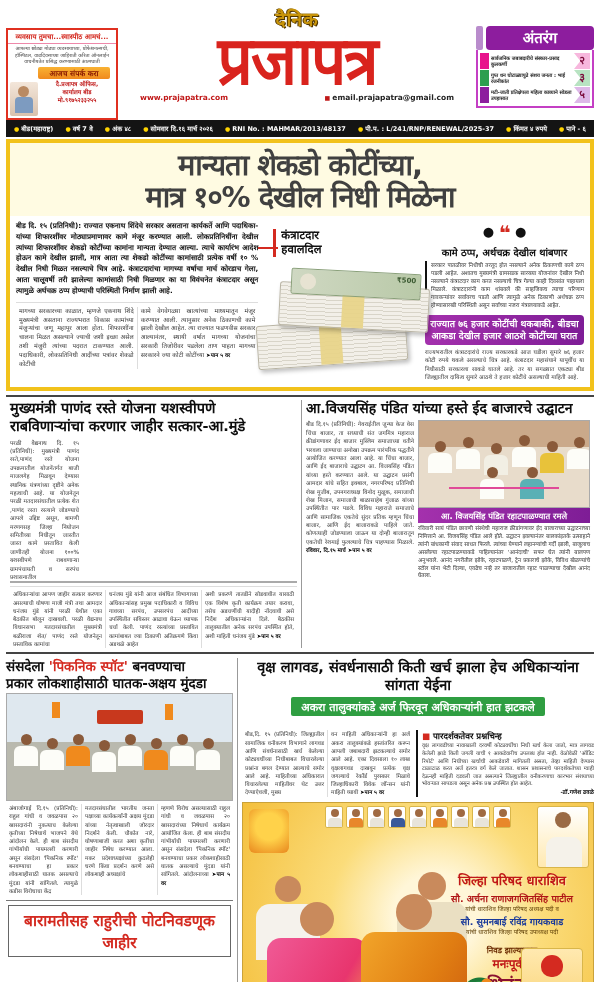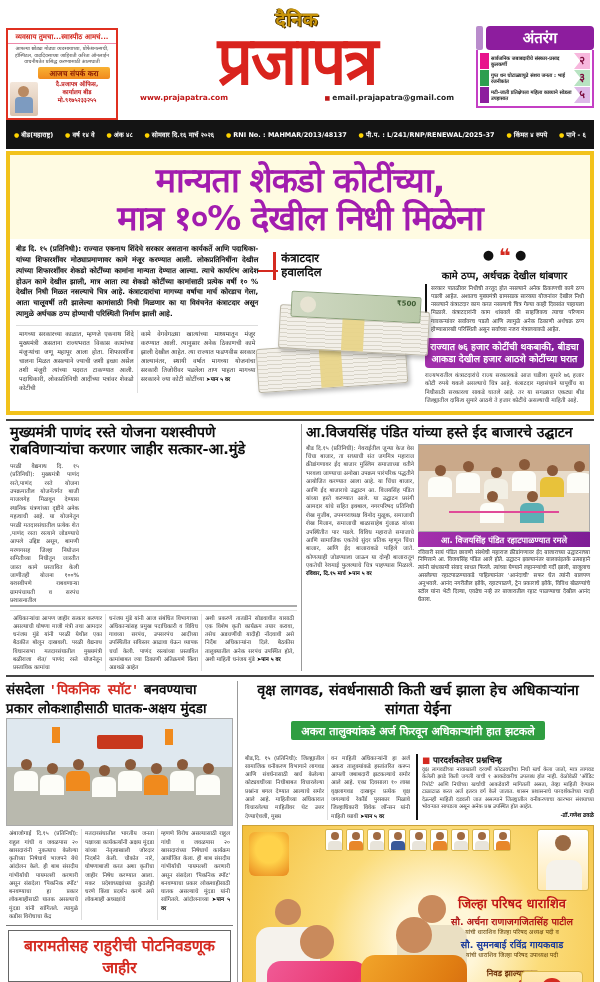--- a/index.html
+++ b/index.html
@@ -35,27 +35,27 @@
   .at-item:nth-child(1) .sq { background:#e8138c; }
   .at-item:nth-child(2) .sq { background:#2e9e4f; }
   .at-item:nth-child(3) .sq { background:#8d1d9e; }
   .at-item .tx { flex:1; font-size:5px; line-height:1.25; color:#222; font-weight:bold; }
   .at-item .pg { flex:none; width:16px; height:16px; margin-left:2px; color:#7a0b3a; font-weight:bold; font-size:11px; text-align:center; line-height:16px; clip-path:polygon(0 0,100% 0,100% 100%,0 100%,40% 50%); }
   .at-item:nth-child(1) .pg { background:#f7b7dd; }
   .at-item:nth-child(2) .pg { background:#b8e3c2; }
   .at-item:nth-child(3) .pg { background:#ddb8e8; }
 
   
-  .infobar { margin:2px 6px; background:#141414; color:#fff; display:flex; align-items:center; justify-content:space-between; height:29px; padding:0 8px; font-size:6.5px; font-weight:bold; }
+  .infobar { margin:2px 6px; background:#141414; color:#fff; display:flex; align-items:center; justify-content:space-between; height:17px; padding:0 8px; font-size:6.5px; font-weight:bold; }
   .infobar span.itm::before { content:"● "; color:#ffd400; font-size:6px; }
 
   
   .lead { margin:2px 6px 0 6px; border:4px solid #f2c21b; background:#fffdf0; }
   .lead-head { text-align:center; padding:6px 4px 2px 4px; background:#fffbe2; }
-  .lead-head .h { font-size:34px; line-height:1.12; font-weight:bold; color:#a21caf; letter-spacing:-1px; }
+  .lead-head .h { font-size:29px; line-height:1.12; font-weight:bold; color:#404040; letter-spacing:-1px; }
   .lead-body { display:flex; background:#fff; padding:5px 6px 6px 6px; position:relative; }
   .lead-left { width:258px; padding-right:5px; }
   .lead-intro { font-size:7.2px; line-height:1.5; color:#111; font-weight:bold; text-align:justify; }
   .lead-cols { display:flex; margin-top:5px; border-top:1px solid #ddd; padding-top:4px; }
   .lead-cols .c { flex:1; font-size:6.2px; line-height:1.45; color:#333; text-align:justify; padding:0 3px; }
   .lead-cols .c + .c { border-left:1px solid #ddd; }
   .jump { color:#000; font-weight:bold; font-size:5.5px; }
   .lead-mid { width:150px; position:relative;margin-left:18px; }
   .kicker { position:absolute; top:8px; left:-8px; font-weight:bold; font-size:11.5px; color:#111; line-height:1.2; border-left:3px solid #d42a20; padding-left:5px; }
   .kicker::after { content:""; position:absolute; left:-18px; top:18px; width:20px; height:2px; background:#d42a20; }
@@ -99,21 +99,21 @@
   .eid-right { flex:1; }
   .eid-photo { height:88px; background:linear-gradient(180deg,#caa98a 0 30%,#e8dccb 30%); }
   .caption { background:linear-gradient(90deg,#a431ad,#7e1d96); color:#fff; font-weight:bold; font-size:8.3px; text-align:center; padding:2px 0; }
   .eid-note { font-size:5.6px; line-height:1.4; color:#333; text-align:justify; margin-top:2px; }
 
   
   .row3 { display:flex; margin:4px 6px 0 6px; border-top:2px solid #444; padding-top:4px; }
   .col-l { width:232px; border-right:1px solid #999; padding-right:4px; }
   .col-r { flex:1; padding-left:4px; }
   .picnic .hl { font-size:13.5px; }
-  .picnic .hl .red { color:#d42a20;font-family:Liberation Mono, monospace; }
+  .picnic .hl .red { color:#d42a20; }
   .subband { margin:3px 2px; background:linear-gradient(180deg,#f9b233,#f0941d); color:#c01010; font-weight:bold; font-size:8.2px; text-align:center; padding:2px 0; border-radius:2px; }
   .picnic-photo { height:108px; margin:2px 0; background:linear-gradient(180deg,#dfe8ef 0 45%,#b9b9ae 45%); }
   .picnic-cols { display:flex; margin-top:3px; }
   .bye { margin-top:5px; border-top:1px solid #777; padding-top:4px; }
   .bye-hl { border:1px solid #666; color:#d42a20; font-weight:bold; font-size:15.5px; text-align:center; padding:3px 2px; margin:0 2px 4px 2px; }
 
   .tree-hl { font-weight:bold; color:#0d0d0d; font-size:14.5px; text-align:center; line-height:1.25; }
   .greenband-wrap { display:flex; align-items:center; margin:3px 0;flex-direction:column; }
   .greenband-wrap .rule { flex:1; height:2px; background:#7a1020; }
   .greenband { background:#2f9e41; color:#fff; font-weight:bold; font-size:11px; text-align:center; padding:2px 10px; border-radius:2px; }
@@ -208,21 +208,21 @@
           <span class="sq"></span>
           <span class="tx">मटी-जाती प्रतिक्षेपला महिला काव्याने सोडला उपहासात</span>
           <span class="pg">५</span>
         </div>
       </div>
     </div>
   </header>
 
   <div class="infobar">
     <span class="itm">बीड(महाराष्ट्र)</span>
-    <span class="itm">वर्ष १४ वे</span>
+    <span class="itm">वर्ष 7 वे</span>
     <span class="itm">अंक ४८</span>
     <span class="itm">सोमवार दि.१६ मार्च २०२६</span>
     <span class="itm">RNI No. : MAHMAR/2013/48137</span>
     <span class="itm">पी.प. : L/241/RNP/RENEWAL/2025-37</span>
     <span class="itm">किंमत ४ रुपये</span>
     <span class="itm">पाने - ६</span>
   </div>
 
   <section class="lead">
     <div class="lead-head">

